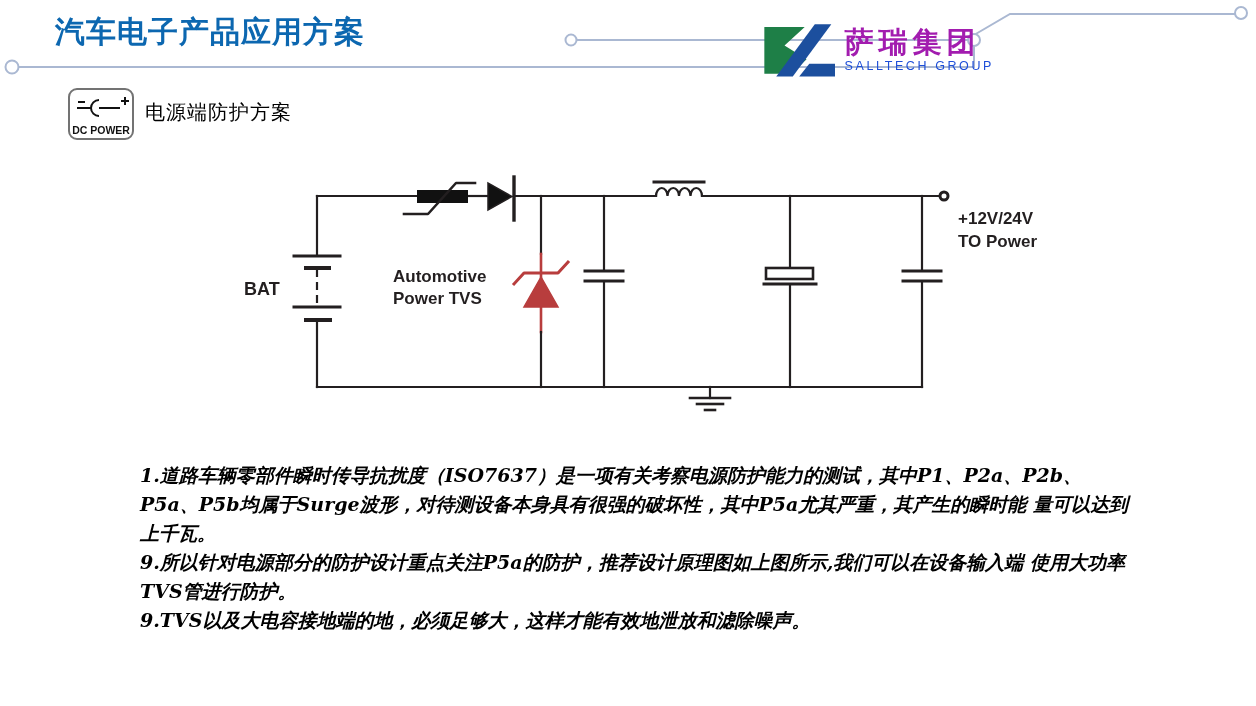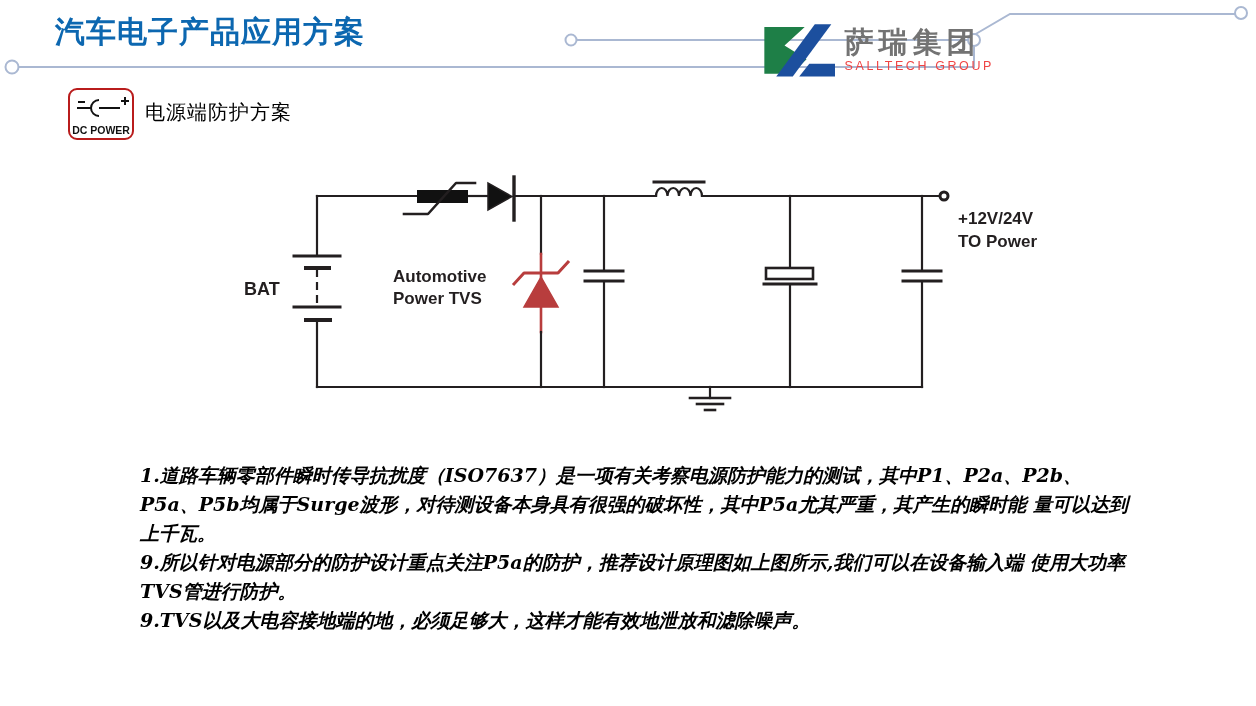--- a/index.html
+++ b/index.html
@@ -7,26 +7,26 @@
               font-family:"Liberation Sans", sans-serif; }
   .page { position:relative; width:1012px; height:706px; background:#fff; }
 
   
   .slide-title { position:absolute; left:55px; top:12px; font-size:30px; font-weight:bold;
                  color:#0c67b0; letter-spacing:1px; }
   .deco-lines { position:absolute; left:0; top:0; width:1256px; height:90px; pointer-events:none; }
 
   .logo { position:absolute; right:18px; top:20px; display:flex; align-items:center; gap:10px; }
   .logo-mark { width:78px; height:60px; }
-  .logo-cn { font-size:29px; font-weight:bold; color:#737373; letter-spacing:5px; line-height:1.05; }
-  .logo-en { font-size:12.5px; color:#ef4444; letter-spacing:2.6px; margin-top:2px; }
+  .logo-cn { font-size:29px; font-weight:bold; color:#a21caf; letter-spacing:5px; line-height:1.05; }
+  .logo-en { font-size:12.5px; color:#1d4ed8; letter-spacing:2.6px; margin-top:2px; }
 
   
   .dc-icon { position:absolute; left:68px; top:88px; width:66px; height:52px;
-             border:2px solid #b91c1c; border-radius:9px; background:#fff;
+             border:2px solid #737373; border-radius:9px; background:#fff;
              display:flex; flex-direction:column; align-items:center; justify-content:flex-end;
              padding-bottom:2px; }
   .dc-icon svg { position:absolute; top:5px; left:4px; }
   .dc-icon-label { font-size:10.5px; font-weight:bold; color:#111; letter-spacing:0; }
   .section-heading { position:absolute; left:145px; top:99px; font-size:20px; font-weight:normal;
                      color:#000; letter-spacing:1px; }
 
   
   .circuit { position:absolute; left:235px; top:165px; }
   .circuit text { font-family:"Liberation Sans", sans-serif; font-weight:bold; fill:#231f20; }

